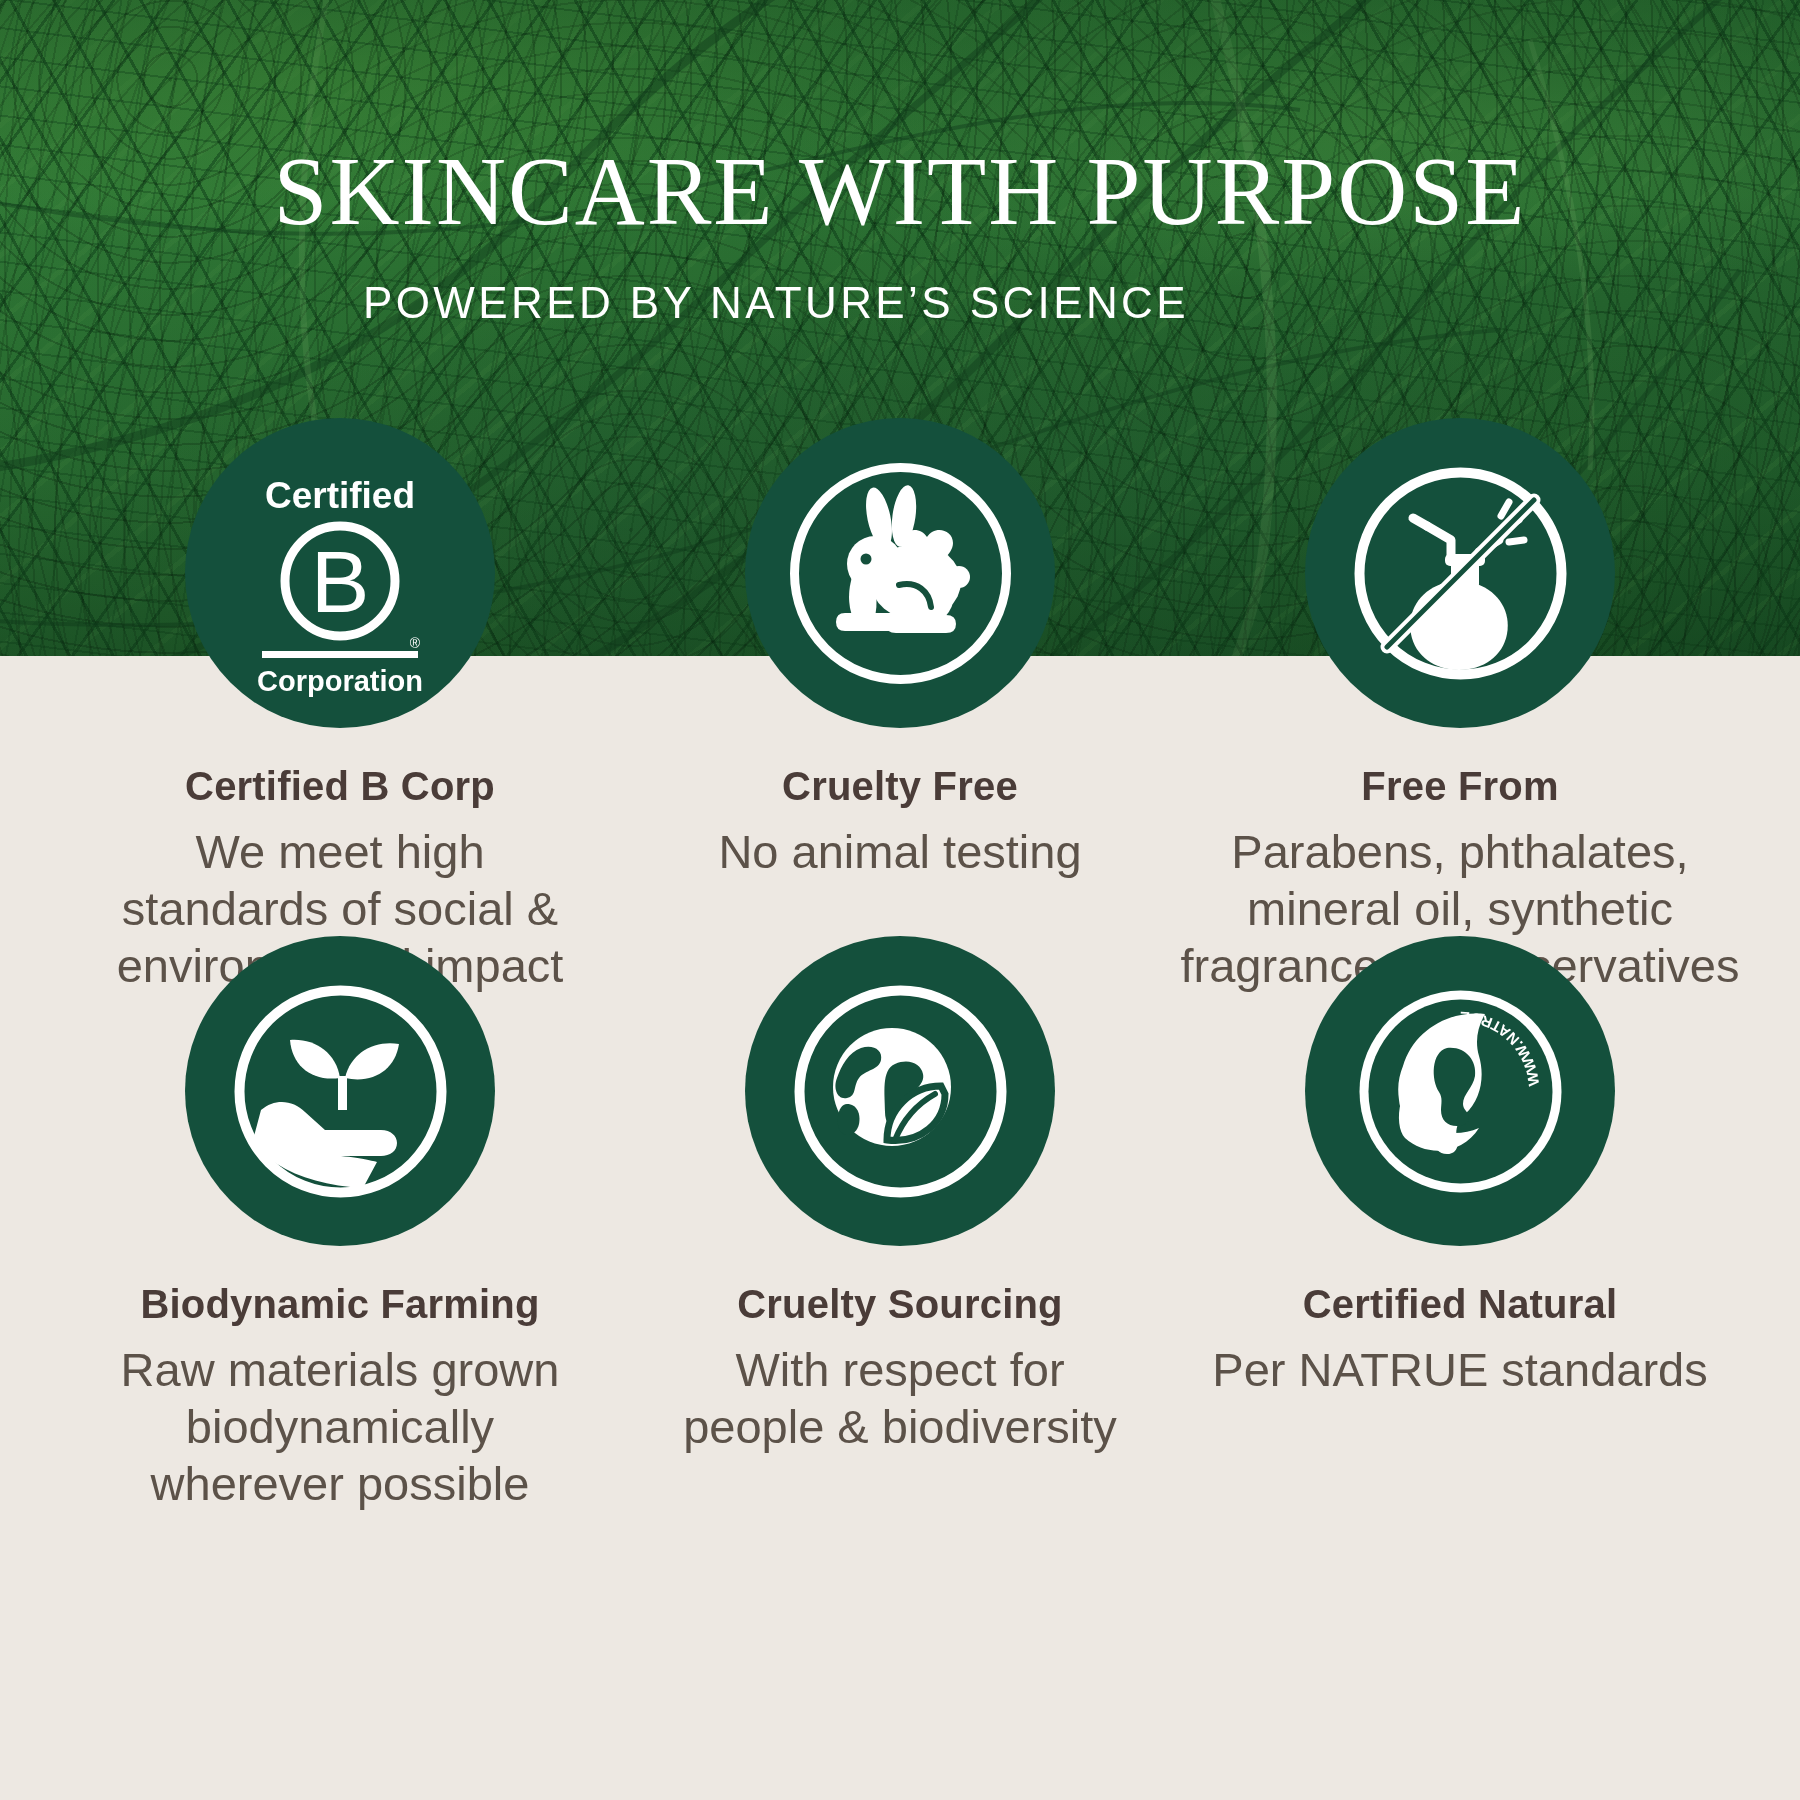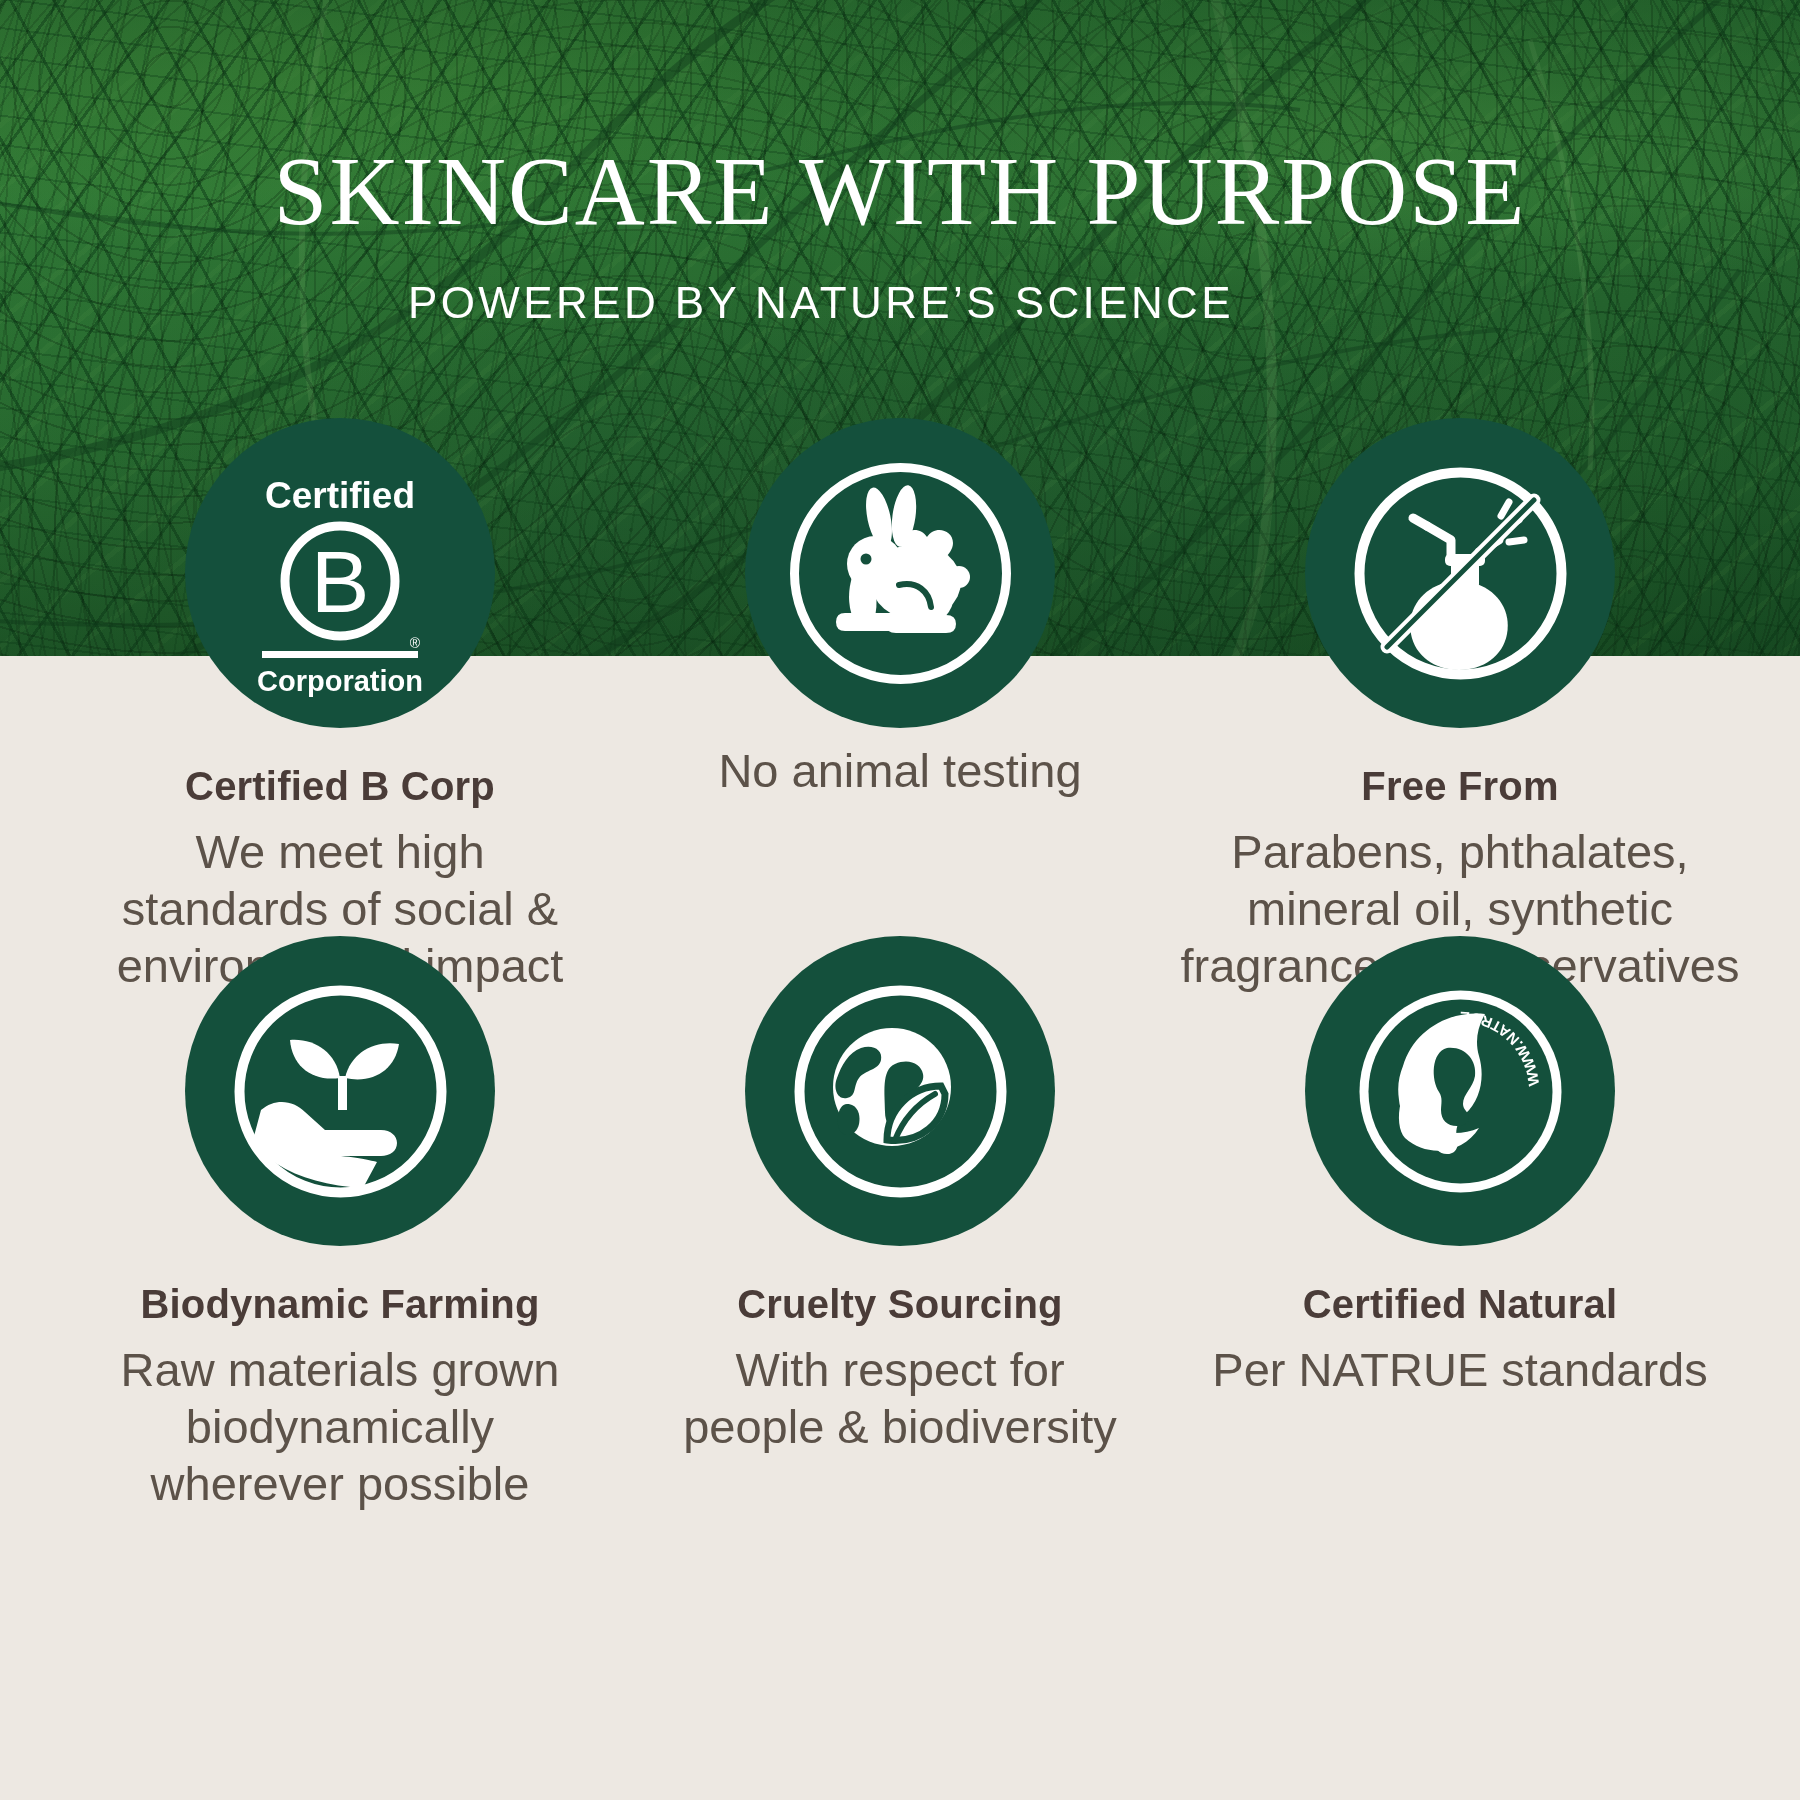--- a/index.html
+++ b/index.html
@@ -71,21 +71,20 @@
   #subtitle{
     position:absolute;left:0;top:281px;width:1552px;
     text-align:center;
     color:#FFFFFF;
     font-family:"Liberation Sans",sans-serif;
     font-weight:400;
     font-size:44px;
     letter-spacing:3.4px;
     line-height:1;
     white-space:nowrap;
-    margin-left:45px;
   }
 
   
   #grid{
     position:absolute;left:0;top:0;width:1800px;height:1756px;
   }
   .card{position:absolute;width:600px;text-align:center;}
   .card.r1{top:418px;}
   .card.r2{top:936px;}
   .card.c1{left:40px;}
@@ -191,20 +190,21 @@
           <path d="M62 157 h48 q9 0 9 9 t-9 9 H62 q-9 0 -9 -9 t9 -9 z"></path>
           <path d="M113 159 h50 q10 0 10 9 t-10 9 h-50 q-10 0 -10 -9 t10 -9 z"></path>
 
           <circle cx="176" cy="121" r="11"></circle>
         </g>
         <circle cx="83" cy="103" r="5.5" fill="#14503C"></circle>
         <path d="M144 81 c-7 -12 -26 -8 -26 6 c0 12 17 22 26 30 c9 -8 26 -18 26 -30 c0 -14 -19 -18 -26 -6 z" fill="#fff"></path>
         <path d="M116 129 c18 -4 30 6 32 22" fill="none" stroke="#14503C" stroke-width="6" stroke-linecap="round"></path>
       </svg>
     </div>
+    <div class="card-title">Cruelty Free</div>
     <div class="card-desc" style="white-space:pre-line">No animal testing</div>
   </div>
 
   <div class="card r1 c3">
     <div class="badge">
       <svg width="235" height="235" viewBox="0 0 235 235">
         <circle cx="117.5" cy="117.5" r="101" fill="none" stroke="#fff" stroke-width="10"></circle>
         <g fill="#fff" stroke="#fff">
 
           <path d="M98 128 c-22 8 -34 28 -30 50 c4 22 24 36 48 36 c24 0 44 -14 48 -36 c4 -22 -8 -42 -30 -50 z" stroke-width="0"></path>

